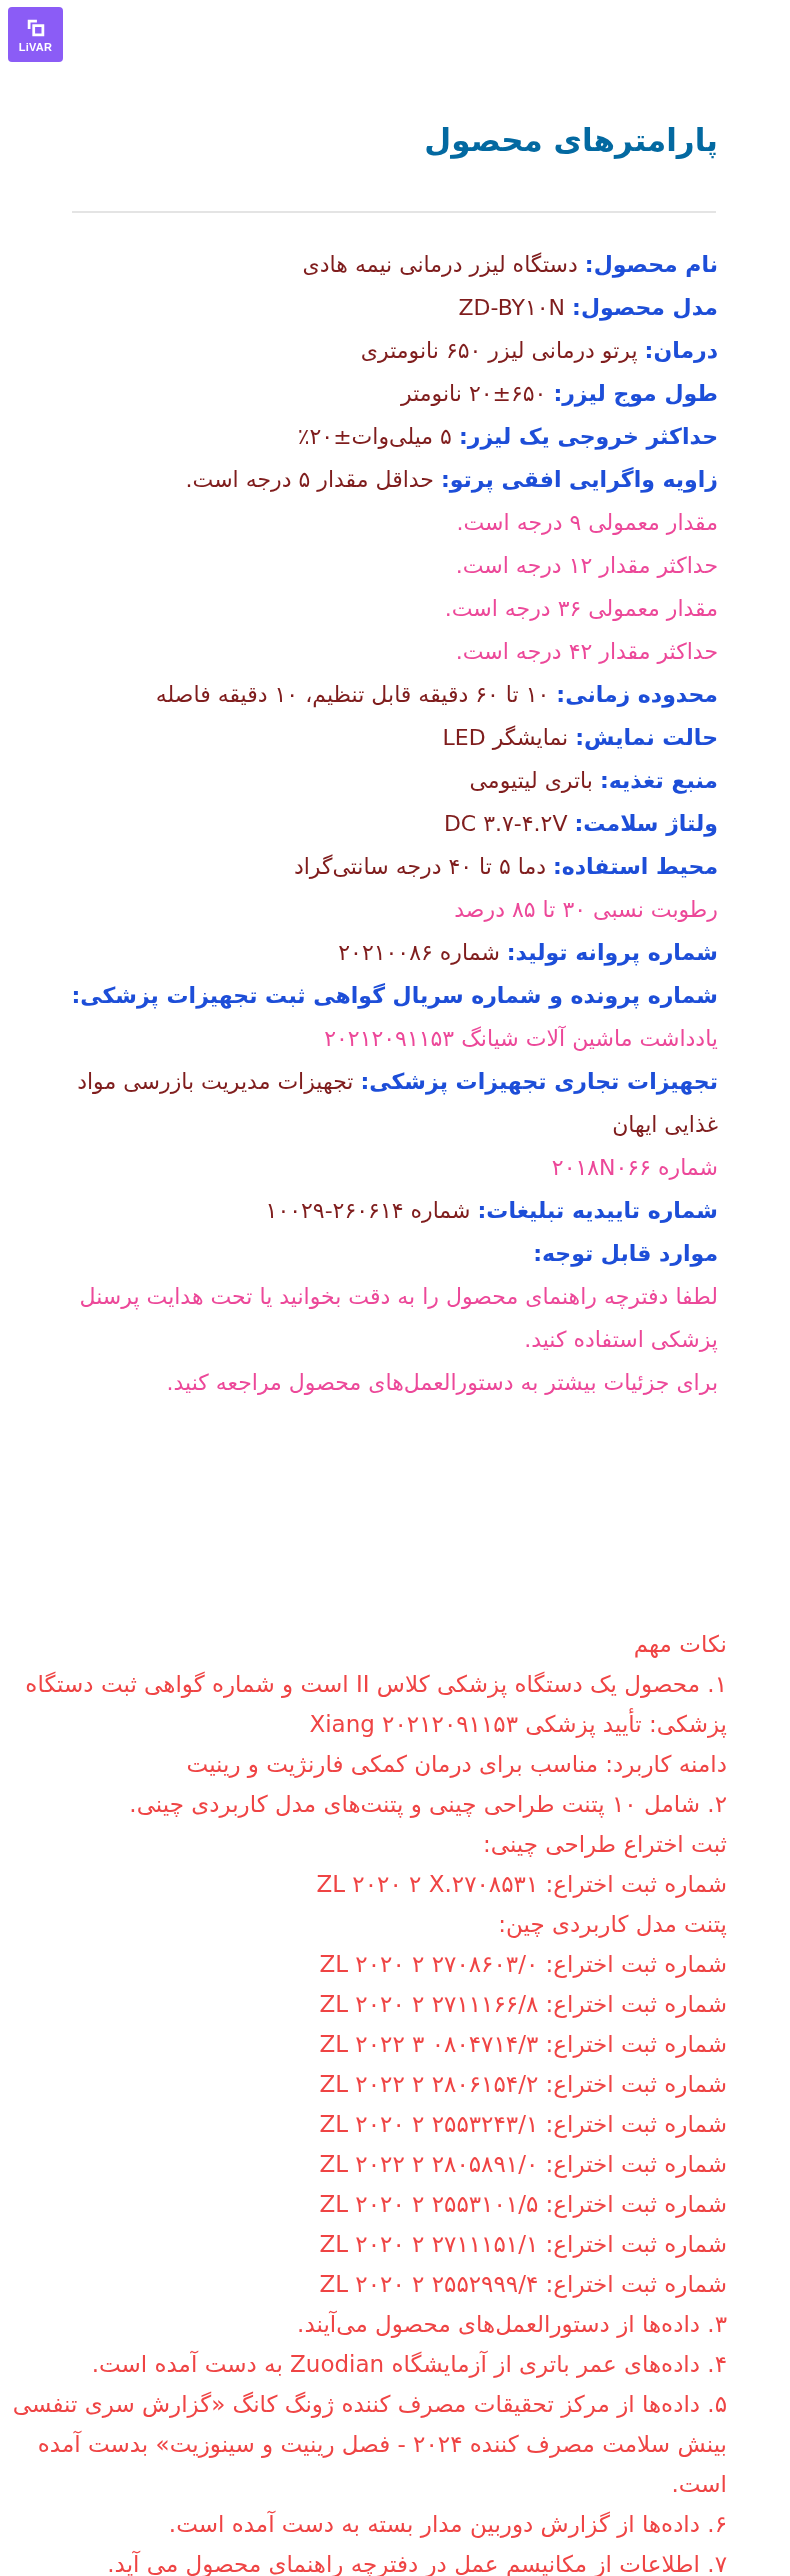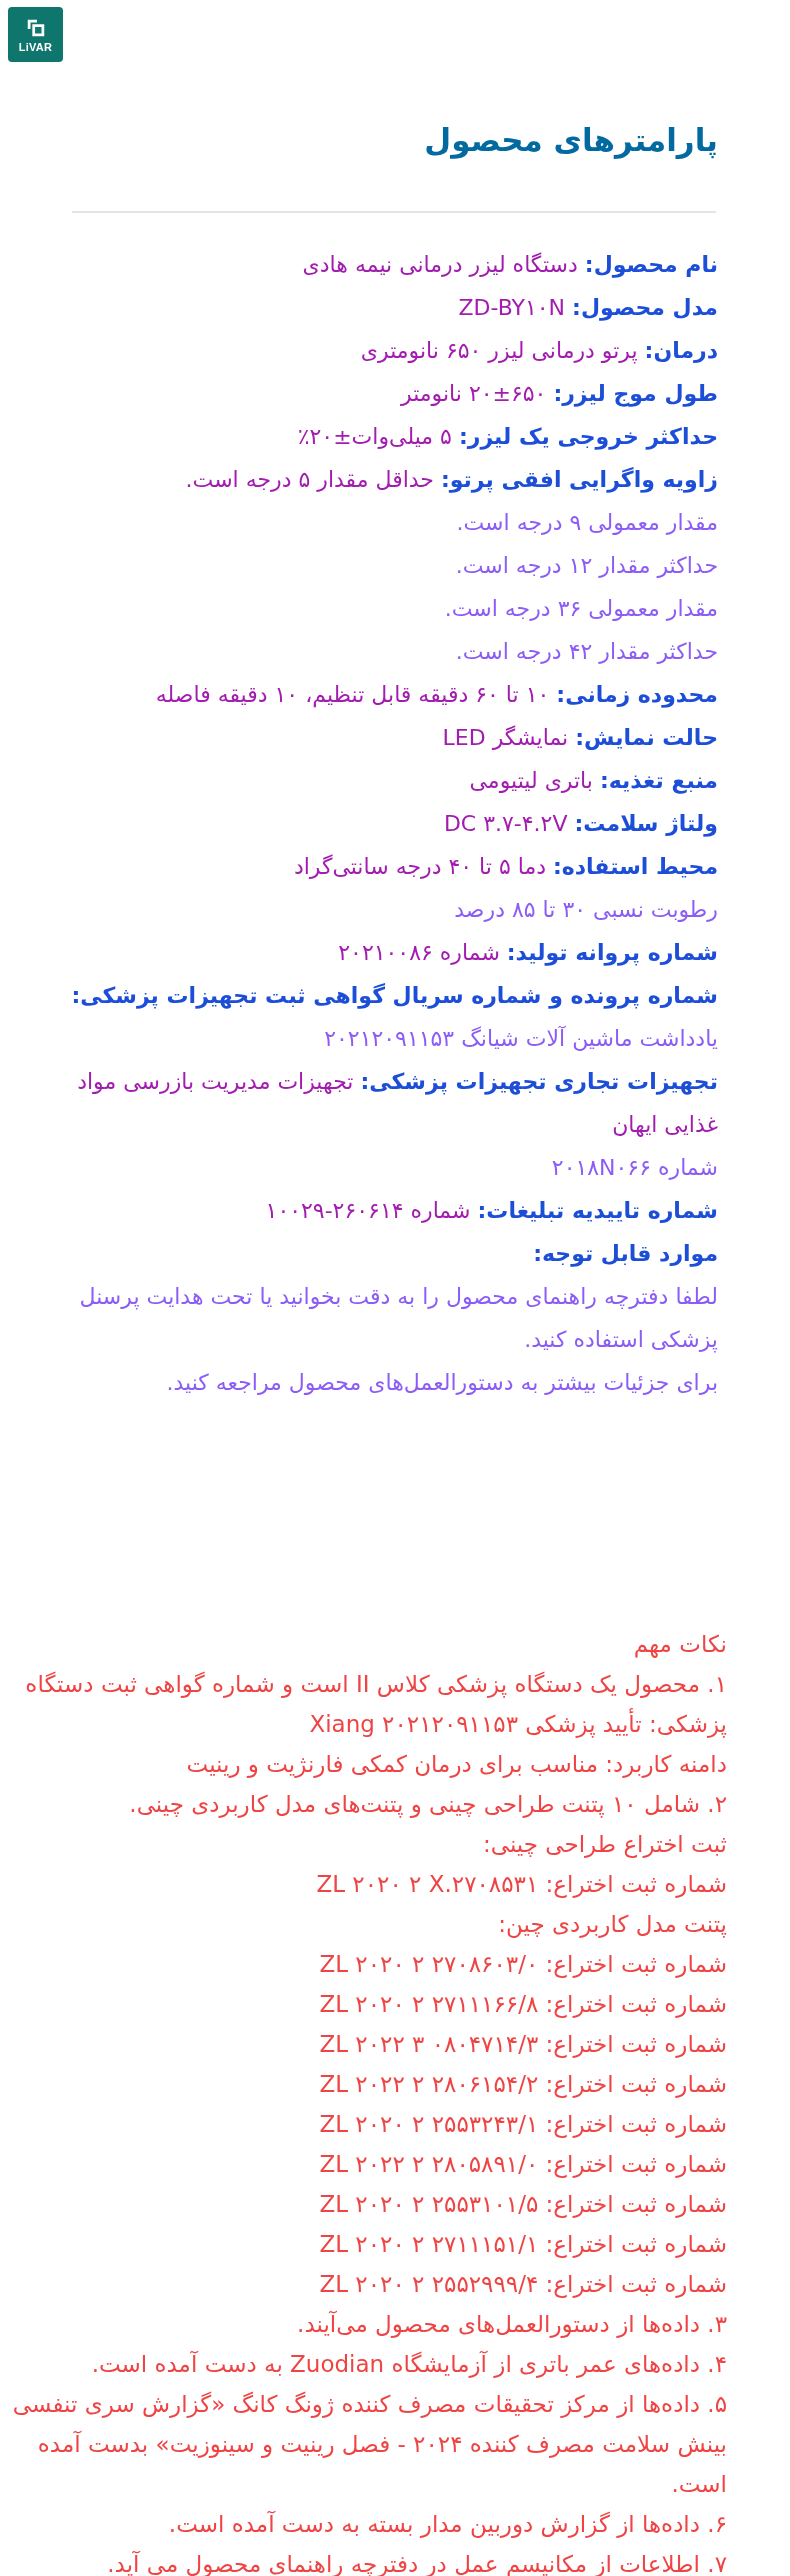--- a/index.html
+++ b/index.html
@@ -12,21 +12,21 @@
     body {
       position: relative;
       min-height: 2576px;
     }
     .logo {
       position: absolute;
       left: 8px;
       top: 7px;
       width: 55px;
       height: 55px;
-      background: #0f766e;
+      background: #8b5cf6;
       border-radius: 4px;
       display: flex;
       flex-direction: column;
       align-items: center;
       justify-content: center;
       direction: ltr;
     }
     .logo svg { width: 22px; height: 22px; display: block; }
     .logo-text {
       color: #ffffff;
@@ -58,22 +58,22 @@
       position: absolute;
       right: 73px;
       top: 243px;
       width: 652px;
       font-size: 22px;
       line-height: 43px;
       text-align: right;
     }
     .params .line { display: block; }
     .params .lbl { font-weight: bold; color: #1d4ed8; }
-    .params .val { color: #a21caf; }
-    .params .cont { color: #8b5cf6; }
+    .params .val { color: #7f1d1d; }
+    .params .cont { color: #ec4899; }
     .notes {
       position: absolute;
       right: 64px;
       top: 1624px;
       width: 722px;
       font-size: 23px;
       line-height: 40px;
       text-align: right;
       color: #ef4444;
     }

